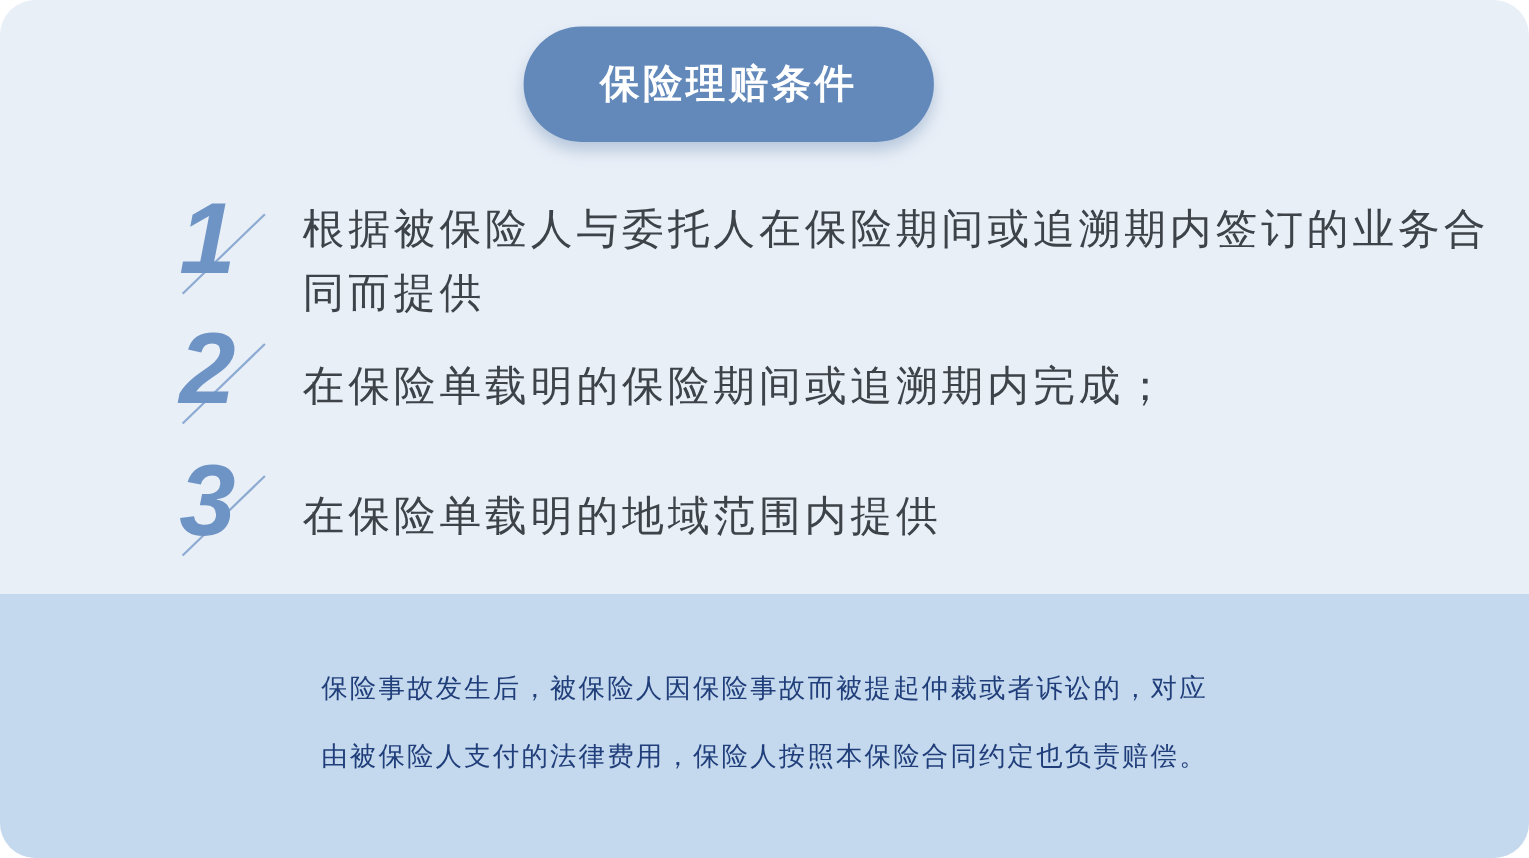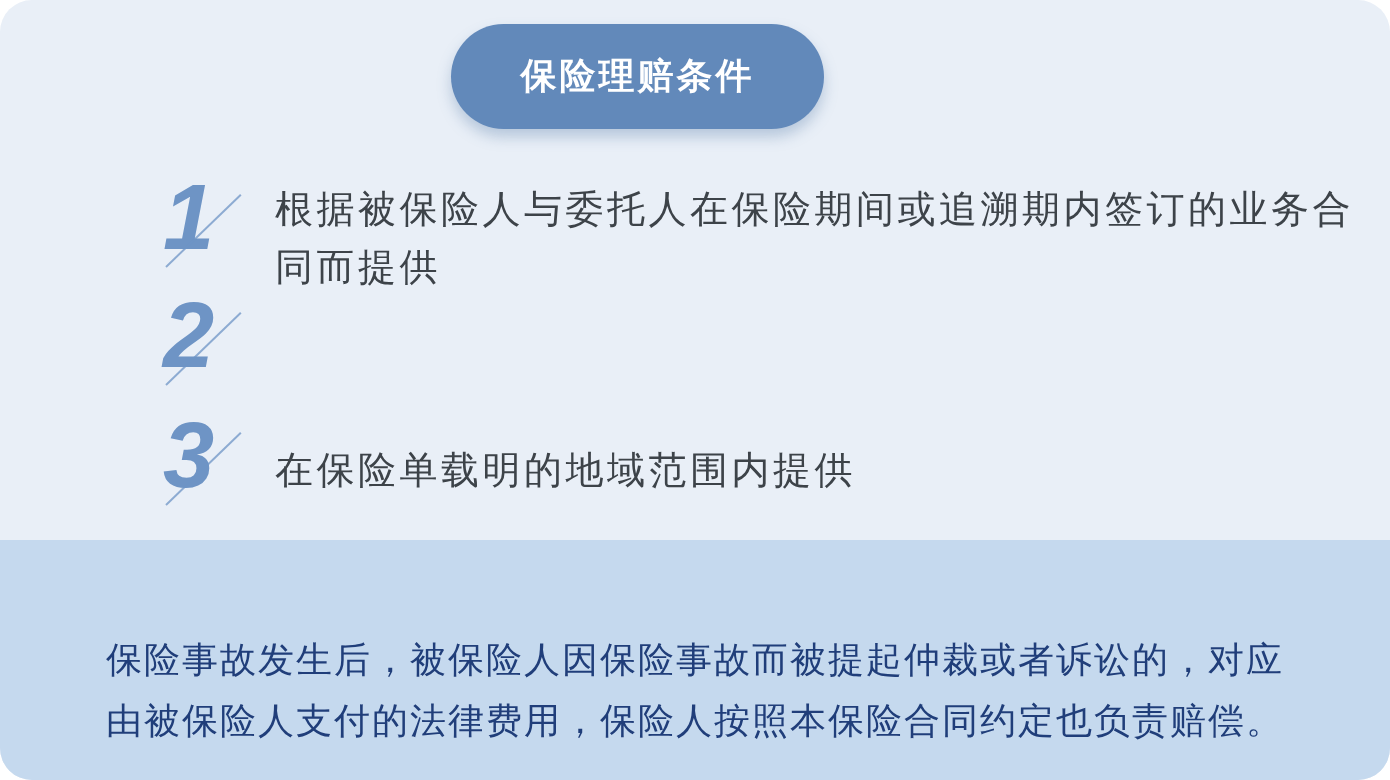--- a/index.html
+++ b/index.html
@@ -13,21 +13,21 @@
     width: 1390px;
     height: 780px;
     border-radius: 32px;
     overflow: hidden;
     background: var(--canvas-bg, #E9EFF7);
   }
 
   
   .badge {
     position: absolute;
-    left: 451px;
+    left: 476px;
     top: 24px;
     width: 373px;
     height: 105px;
     border-radius: 53px;
     background: var(--badge-bg, #6289BA);
     display: flex;
     align-items: center;
     justify-content: center;
     box-shadow: 0 8px 14px rgba(90, 125, 170, 0.35);
   }
@@ -91,24 +91,24 @@
   .footer-band {
     position: absolute;
     left: 0;
     bottom: 0;
     width: 100%;
     height: 240px;
     background: var(--band-bg, #C5D9EE);
   }
   .footer-text {
     margin: 0;
-    padding-top: 89px;
+    padding-top: 56px;
     text-align: center;
     white-space: pre-line;
-    font-size: 36px;
+    font-size: 24px;
     line-height: 61px;
     letter-spacing: 2px;
     color: var(--footer-text, #203E7A);
   }
 </style>
 </head>
 <body>
 
 <div class="canvas">
 
@@ -123,20 +123,21 @@
     </div>
     <div class="item-text">根据被保险人与委托人在保险期间或追溯期内签订的业务合
 同而提供</div>
   </div>
 
   <div class="item item-2">
     <div class="num-wrap">
       <span class="digit">2</span>
       <span class="slash"></span>
     </div>
+    <div class="item-text">在保险单载明的保险期间或追溯期内完成；</div>
   </div>
 
   <div class="item item-3">
     <div class="num-wrap">
       <span class="digit">3</span>
       <span class="slash"></span>
     </div>
     <div class="item-text">在保险单载明的地域范围内提供</div>
   </div>
 

